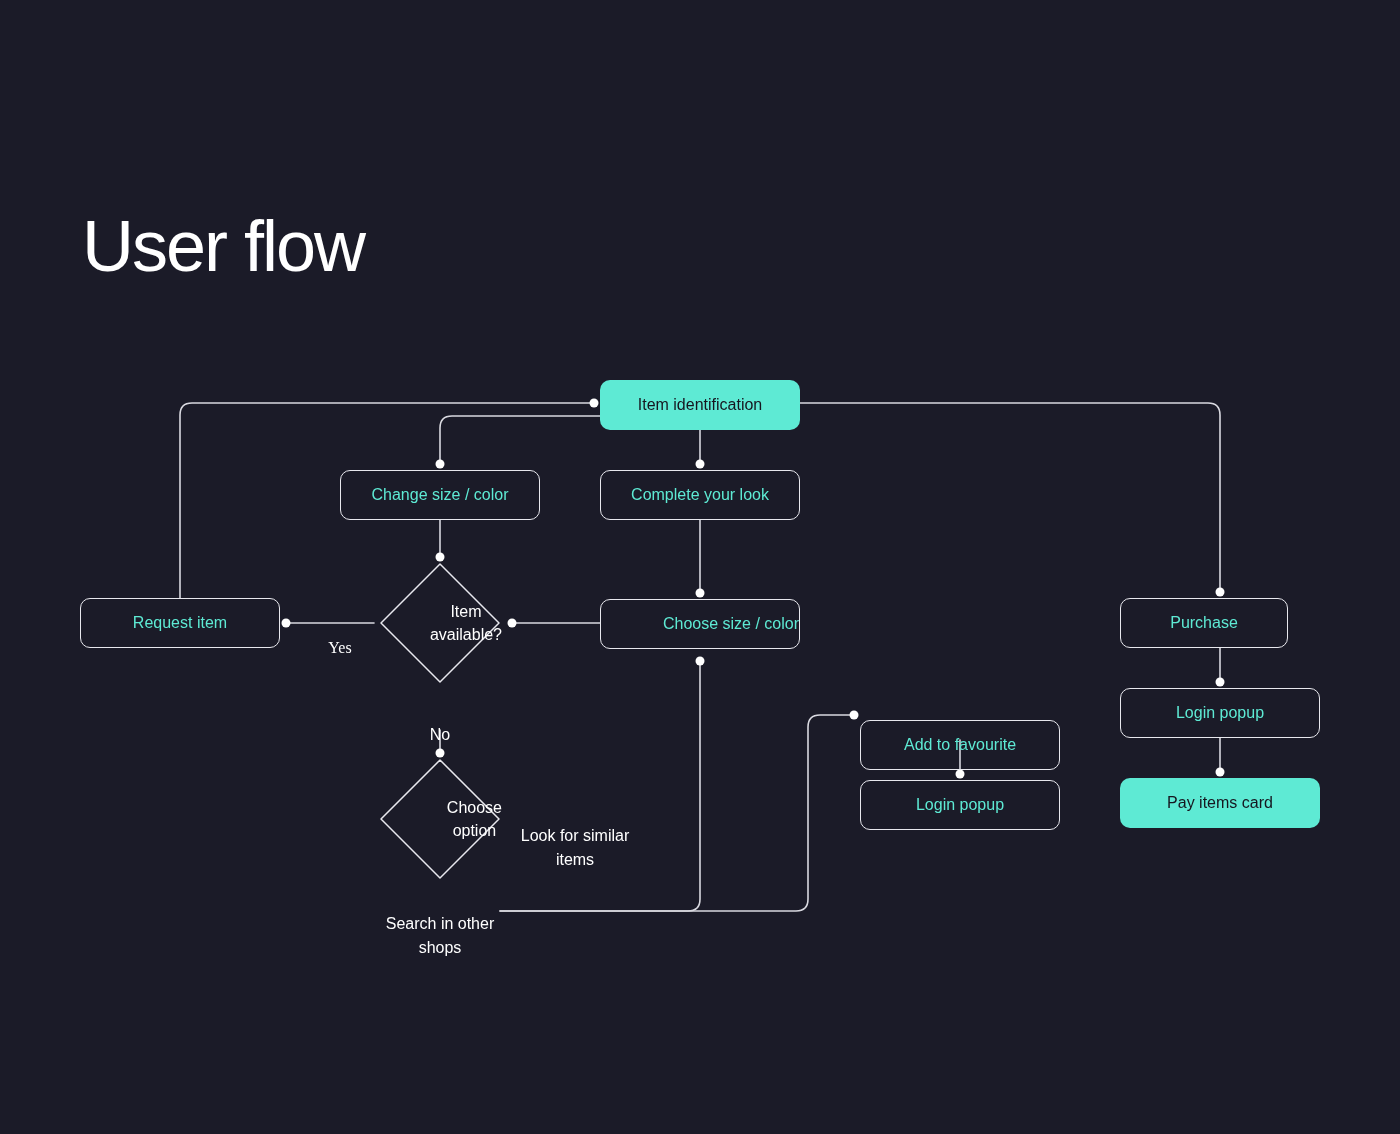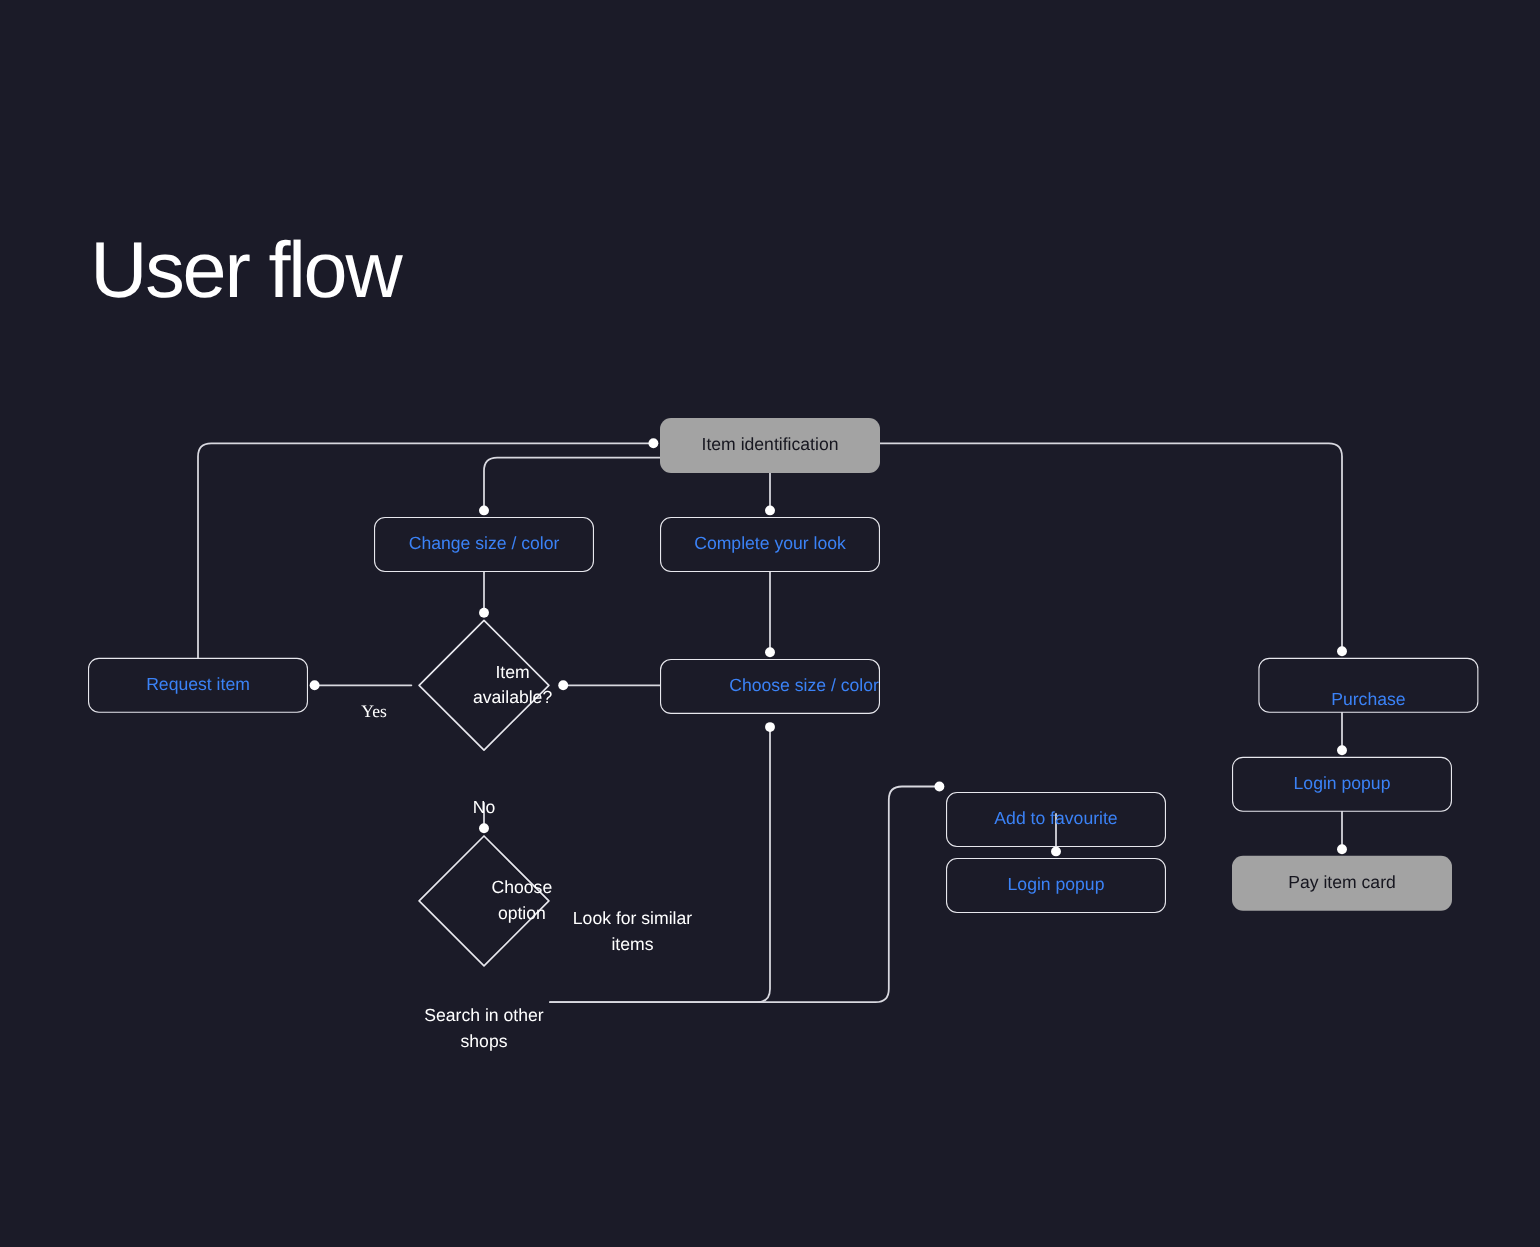--- a/index.html
+++ b/index.html
@@ -39,27 +39,27 @@
     display: flex;
     align-items: center;
     justify-content: center;
     text-align: center;
     border-radius: 10px;
     font-size: 16px;
     line-height: 1.25;
   }
   .node.outlined {
     border: 1.3px solid #e8e8ee;
-    color: #3b82f6;
+    color: #5eead4;
     background: transparent;
   }
   .node.accent {
     border: none;
     color: #16161f;
-    background: #a3a3a3;
+    background: #5eead4;
   }
   .diamond-wrap {
     position: absolute;
   }
   .diamond-shape {
     position: absolute;
     left: 0;
     top: 0;
     width: 100%;
     height: 100%;
@@ -157,38 +157,38 @@
   </div>
 
   <div class="node outlined" style="left:80px;top:598px;width:200px;height:50px;">
     <span>Request item</span>
   </div>
 
   <div class="node outlined" style="left:600px;top:599px;width:200px;height:50px;justify-content:flex-end;">
     <span>Choose size / color</span>
   </div>
 
-  <div class="node outlined" style="left:1144px;top:598px;width:200px;height:50px;align-items:flex-end;">
+  <div class="node outlined" style="left:1120px;top:598px;width:168px;height:50px;">
     <span>Purchase</span>
   </div>
 
   <div class="node outlined" style="left:860px;top:720px;width:200px;height:50px;align-items:center;">
     <span>Add to favourite</span>
   </div>
 
   <div class="node outlined" style="left:1120px;top:688px;width:200px;height:50px;">
     <span>Login popup</span>
   </div>
 
   <div class="node outlined" style="left:860px;top:780px;width:200px;height:50px;">
     <span>Login popup</span>
   </div>
 
   <div class="node accent" style="left:1120px;top:778px;width:200px;height:50px;">
-    <span>Pay item card</span>
+    <span>Pay items card</span>
   </div>
 
   <div class="diamond-wrap" style="left:378px;top:561px;width:124px;height:124px;">
     <svg class="diamond-shape" viewBox="0 0 124 124" xmlns="http://www.w3.org/2000/svg">
       <path d="M62,3 L121,62 L62,121 L3,62 Z" fill="none" stroke="#e8e8ee" stroke-width="1.5" stroke-linejoin="round"></path>
     </svg>
     <div class="diamond-label">
       <span style="white-space:pre-line;">Item
 available?</span>
     </div>

